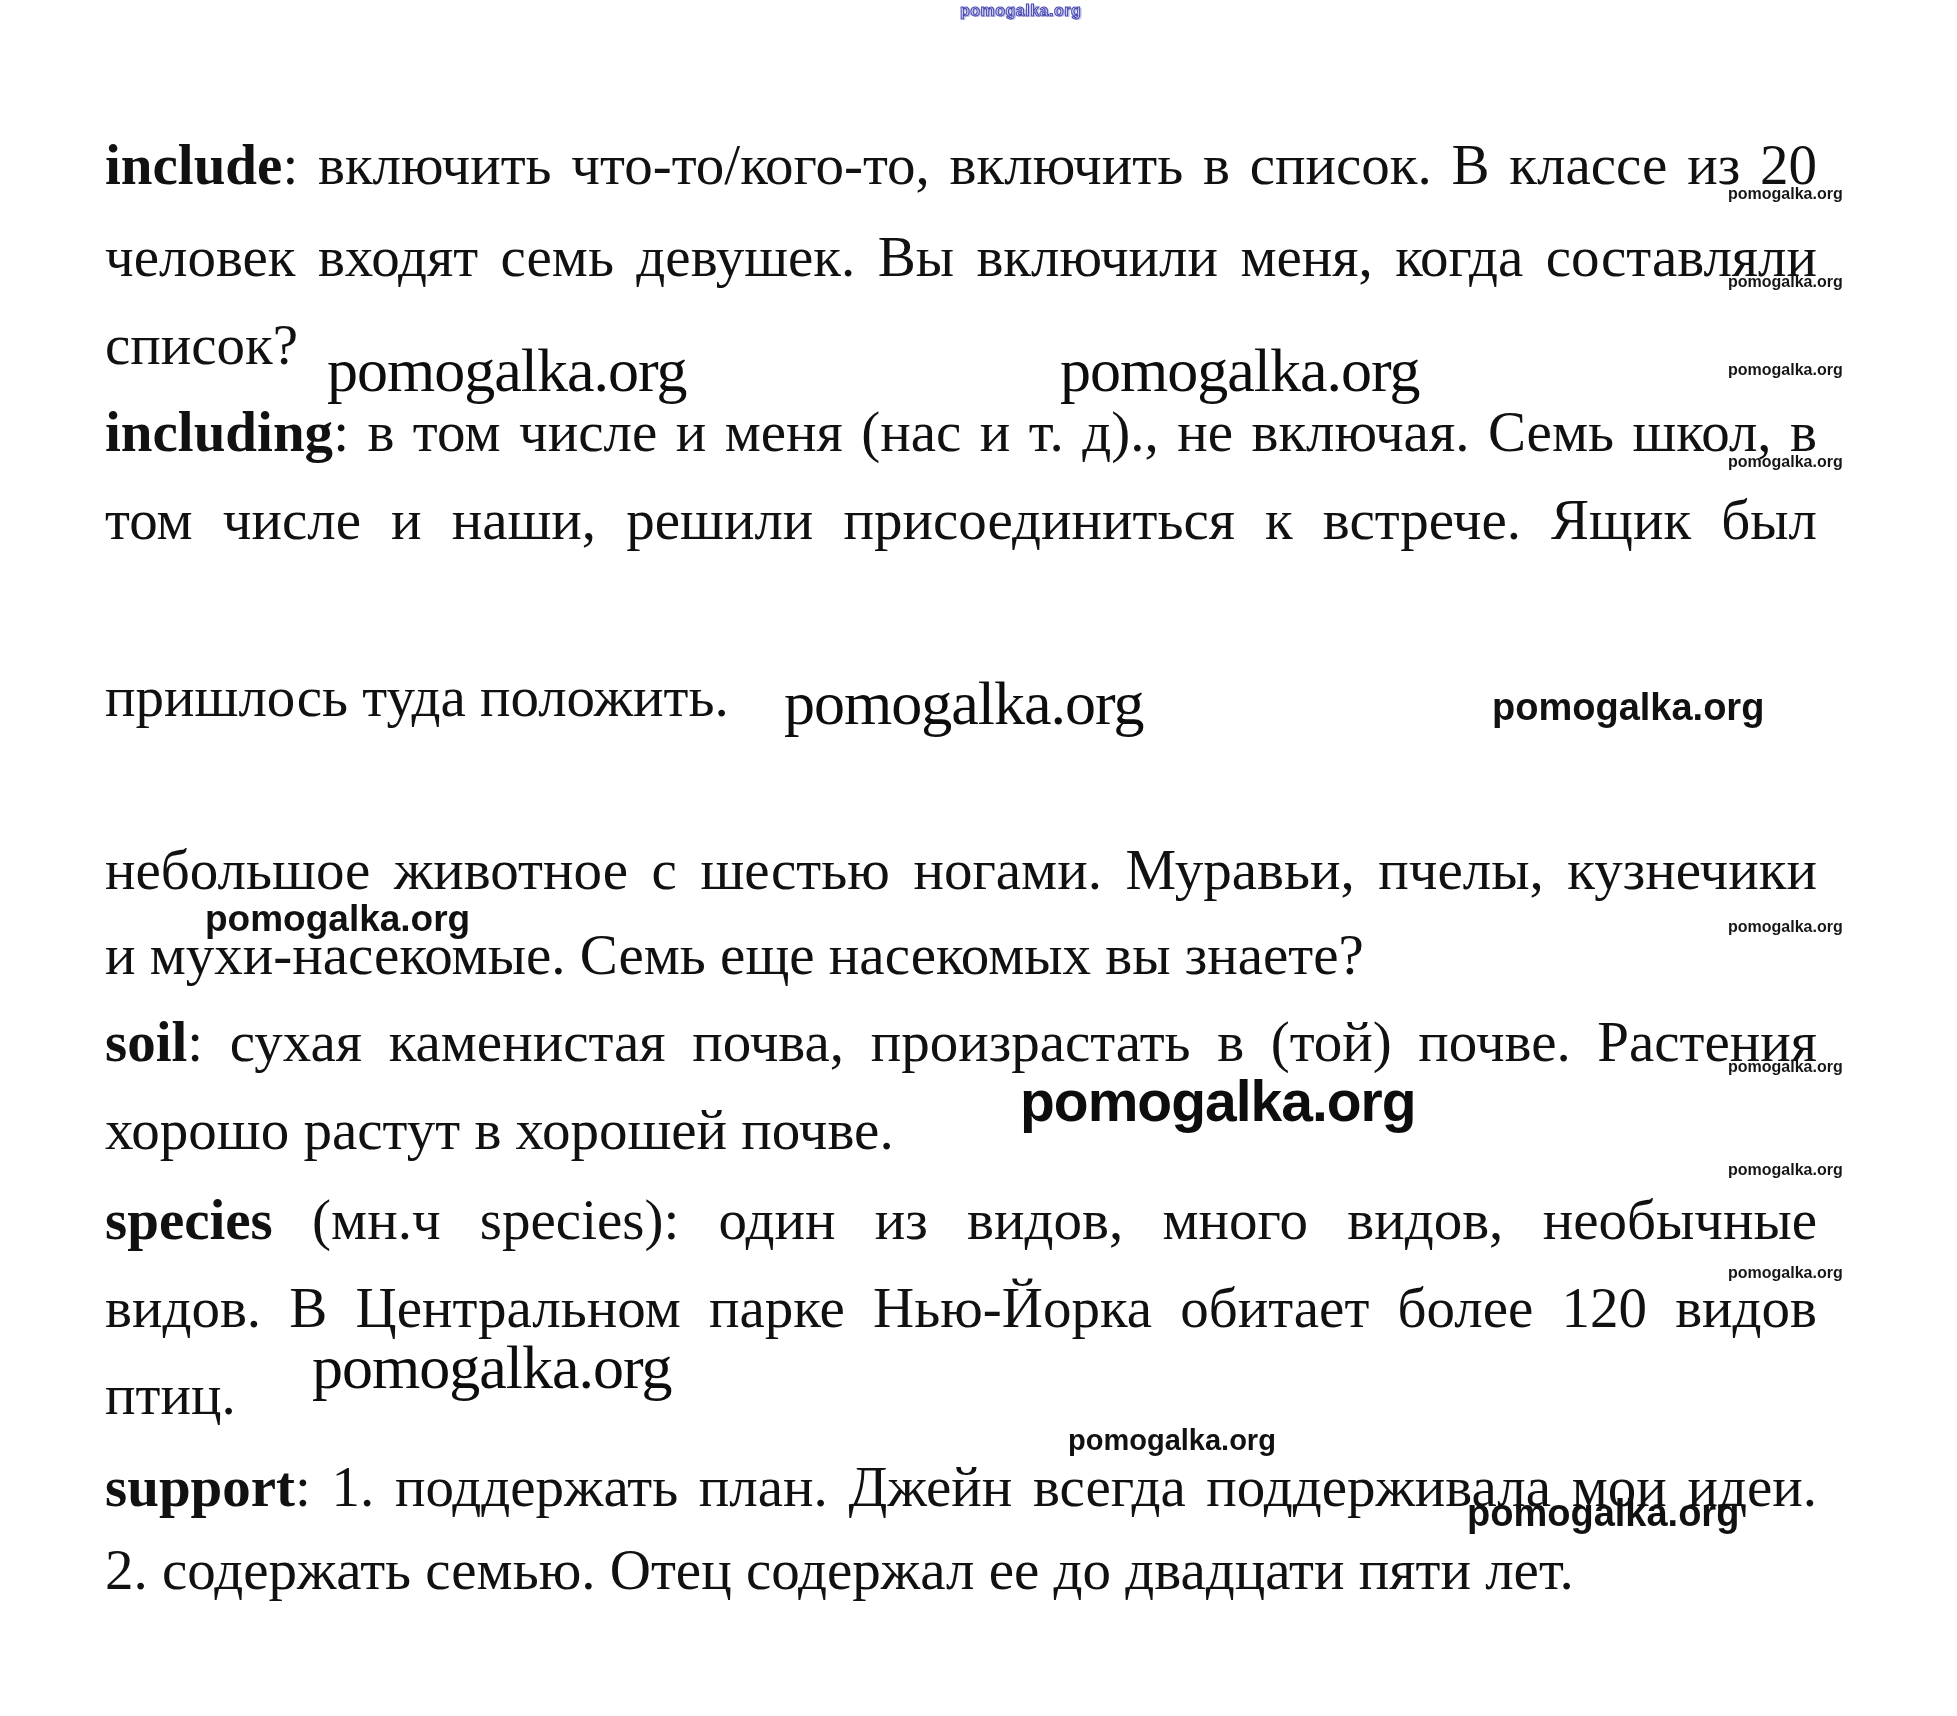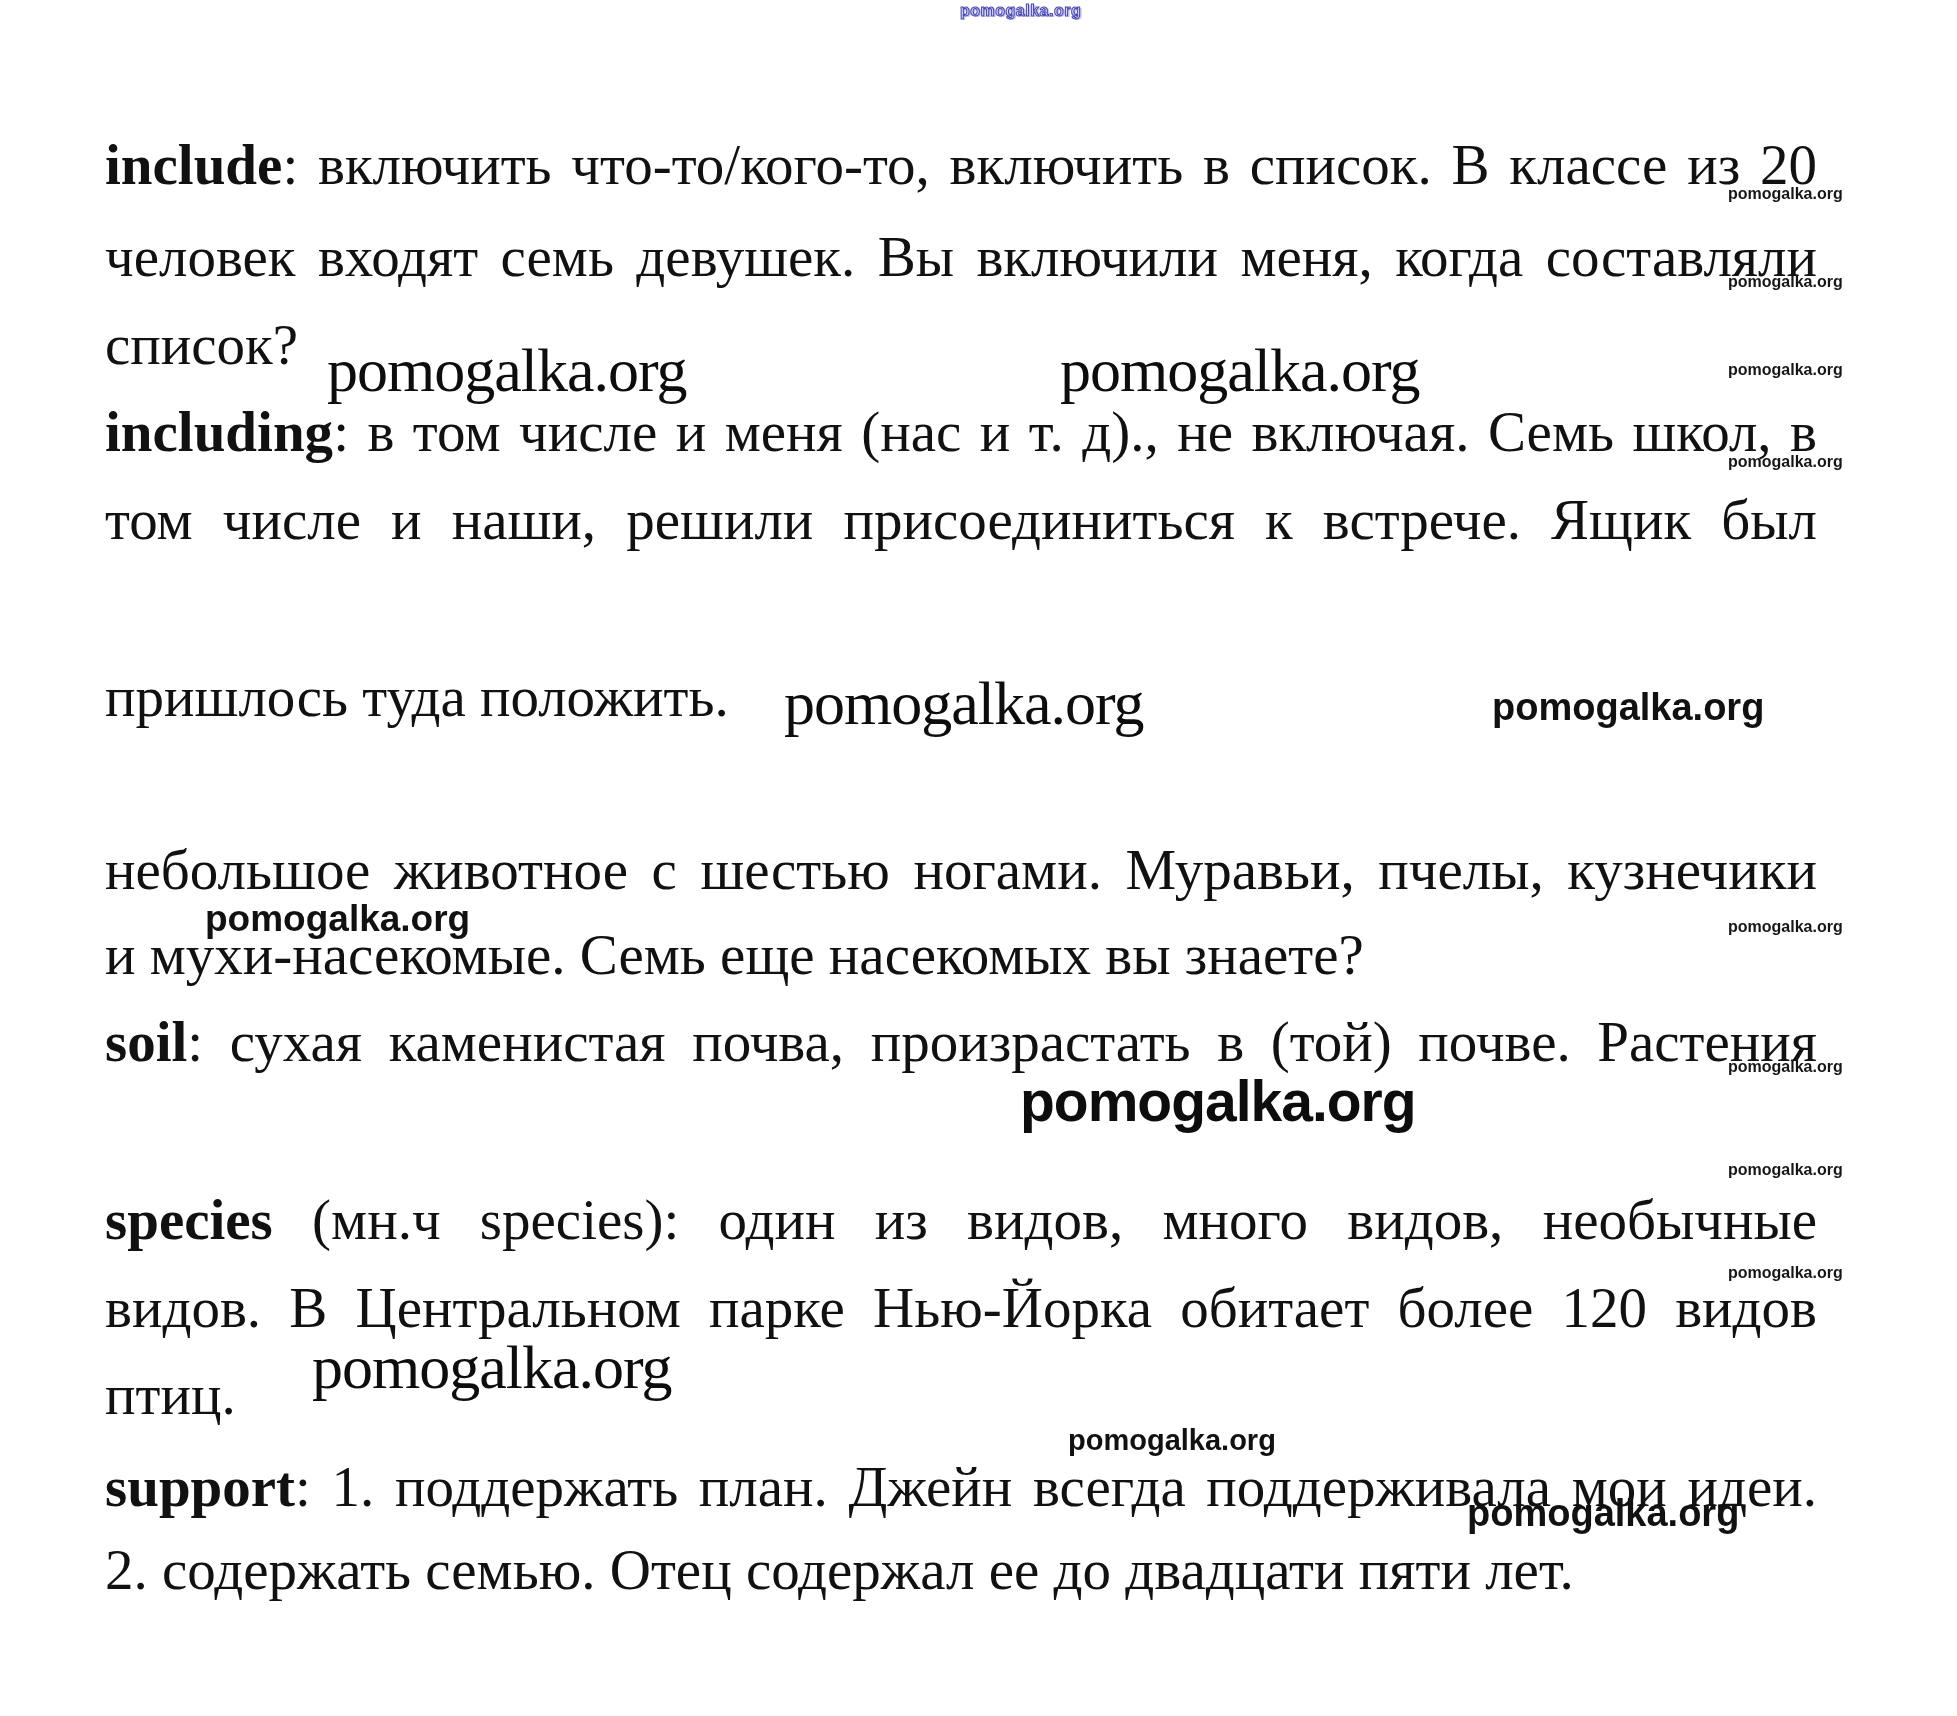--- a/index.html
+++ b/index.html
@@ -60,20 +60,21 @@
 
   <div class="tline j" style="top:130px"><b>include</b><span>: включить что-то/кого-то, включить в список. В классе из 20</span></div>
   <div class="tline j" style="top:222px"><b></b><span>человек входят семь девушек. Вы включили меня, когда составляли</span></div>
   <div class="tline" style="top:310px"><b></b><span>список?</span></div>
   <div class="tline j" style="top:397px"><b>including</b><span>: в том числе и меня (нас и т. д)., не включая. Семь школ, в</span></div>
   <div class="tline j" style="top:485px"><b></b><span>том числе и наши, решили присоединиться к встрече. Ящик был</span></div>
   <div class="tline" style="top:662px"><b></b><span>пришлось туда положить.</span></div>
   <div class="tline j" style="top:835px"><b></b><span>небольшое животное с шестью ногами. Муравьи, пчелы, кузнечики</span></div>
   <div class="tline" style="top:920px"><b></b><span>и мухи-насекомые. Семь еще насекомых вы знаете?</span></div>
   <div class="tline j" style="top:1007px"><b>soil</b><span>: сухая каменистая почва, произрастать в (той) почве. Растения</span></div>
+  <div class="tline" style="top:1095px"><b></b><span>хорошо растут в хорошей почве.</span></div>
   <div class="tline j" style="top:1185px"><b>species</b><span> (мн.ч species): один из видов, много видов, необычные</span></div>
   <div class="tline j" style="top:1273px"><b></b><span>видов. В Центральном парке Нью-Йорка обитает более 120 видов</span></div>
   <div class="tline" style="top:1360px"><b></b><span>птиц.</span></div>
   <div class="tline j" style="top:1452px"><b>support</b><span>: 1. поддержать план. Джейн всегда поддерживала мои идеи.</span></div>
   <div class="tline" style="top:1535px"><b></b><span>2. содержать семью. Отец содержал ее до двадцати пяти лет.</span></div>
 
   <div class="wm wm-top">pomogalka.org</div>
 
   <div class="wm wm-bigserif" style="left:287px;top:335px">pomogalka.org</div>
   <div class="wm wm-bigserif" style="left:1020px;top:335px">pomogalka.org</div>

